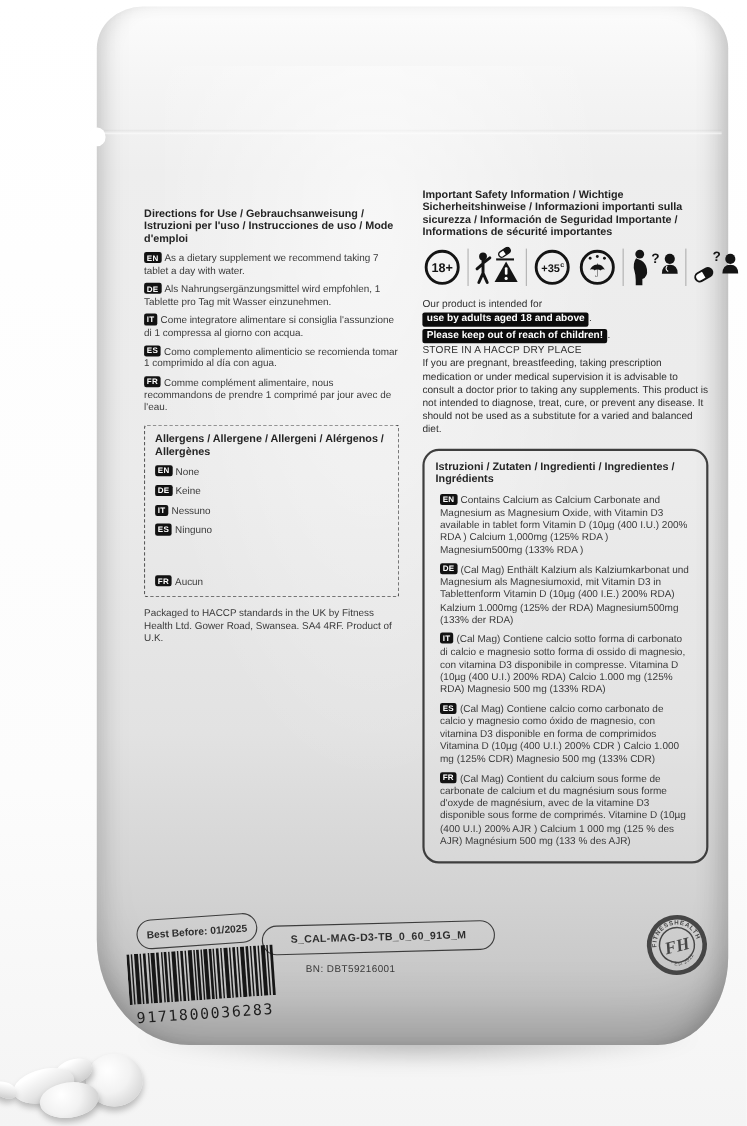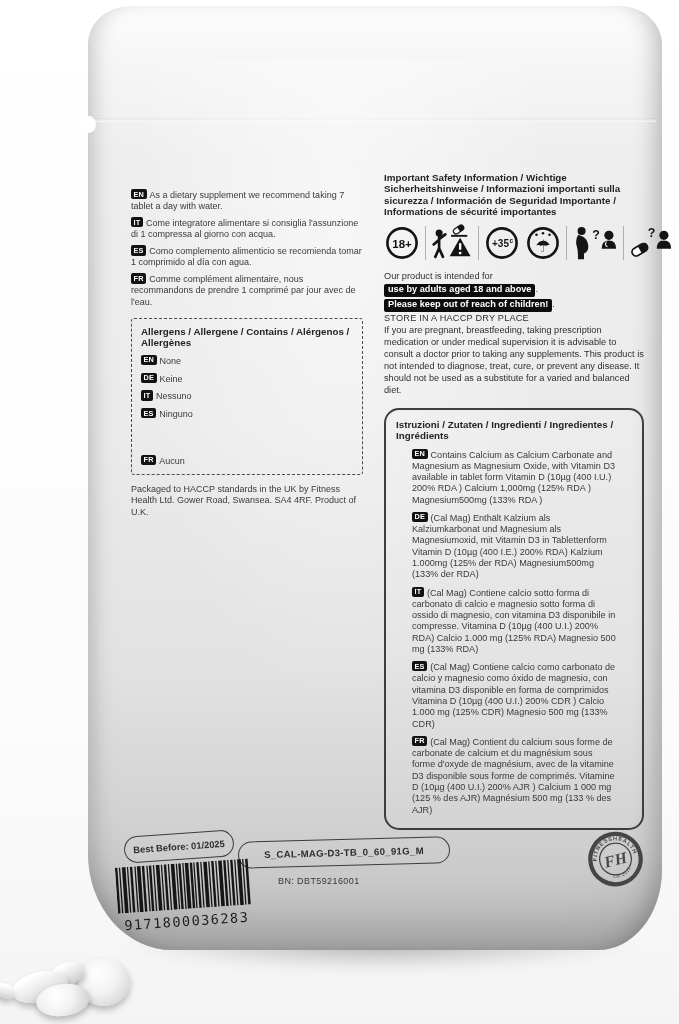--- a/index.html
+++ b/index.html
@@ -42,21 +42,21 @@
   .icons-row svg{flex:none;}
   .safety-text{font-size:9.2px;line-height:1.3;color:#303030;}
   .safety-text p{margin:0;}
   .hl{display:inline-block;background:#0c0c0c;color:#fff;font-weight:bold;
      padding:0 4px 1px;border-radius:2px;margin:1px 0;}
   .storage-line{letter-spacing:.2px;}
   
   .ingredients-box{margin-top:11px;border:2px solid #3e3e3e;border-radius:15px;
      padding:9px 10px 6px;background:rgba(255,255,255,.06);}
   .ingredients-box .sec-heading{margin-bottom:7px;}
-  .ingredients-box .lang-item{font-size:9.1px;line-height:1.25;margin:0 16px 6px;}
+  .ingredients-box .lang-item{font-size:9.1px;line-height:1.25;margin:0 4px 6px;}
   
   .pill-outline{position:absolute;border:1.5px solid #3c3c3c;border-radius:14px;
      color:#2e2e2e;font-weight:bold;display:flex;align-items:center;justify-content:center;}
   .pill-bestbefore{left:124px;top:833px;width:108px;height:25px;font-size:9.3px;
      transform:rotate(-4deg);}
   .pill-sku{left:238px;top:839px;width:210px;height:25px;font-size:9.6px;letter-spacing:.3px;
      transform:rotate(-1.5deg);}
   .bn-text{position:absolute;left:278px;top:876px;font-size:9px;font-weight:normal;color:#383838;
      letter-spacing:.4px;}
   .barcode-block{position:absolute;left:117px;top:863px;width:136px;transform:rotate(-4deg);}
@@ -75,32 +75,35 @@
 <div class="scene">
 
   <div class="floor-shadow"></div>
 
   <div class="pouch"></div>
   <div class="seam"></div>
   <div class="tear-notch"></div>
   <div class="pouch-sheen"></div>
 
   <div class="col col-left">
+    <p class="sec-heading">Directions for Use / Gebrauchsanweisung / Istruzioni per l'uso / Instrucciones de uso / Mode d'emploi</p>
 
     <p class="lang-item">
       <span class="badge">EN</span><span>As a dietary supplement we recommend taking 7 tablet a day with water.</span></p>
     <p class="lang-item">
+      <span class="badge">DE</span><span>Als Nahrungsergänzungsmittel wird empfohlen, 1 Tablette pro Tag mit Wasser einzunehmen.</span></p>
+    <p class="lang-item">
       <span class="badge">IT</span><span>Come integratore alimentare si consiglia l'assunzione di 1 compressa al giorno con acqua.</span></p>
     <p class="lang-item">
       <span class="badge">ES</span><span>Como complemento alimenticio se recomienda tomar 1 comprimido al día con agua.</span></p>
     <p class="lang-item">
       <span class="badge">FR</span><span>Comme complément alimentaire, nous recommandons de prendre 1 comprimé par jour avec de l'eau.</span></p>
 
     <div class="allergen-box">
-      <p class="sec-heading">Allergens / Allergene / Contains / Alérgenos / Allergènes</p>
+      <p class="sec-heading">Allergens / Allergene / Allergeni / Alérgenos / Allergènes</p>
       <p class="lang-item">
         <span class="badge">EN</span><span>None</span></p>
       <p class="lang-item">
         <span class="badge">DE</span><span>Keine</span></p>
       <p class="lang-item">
         <span class="badge">IT</span><span>Nessuno</span></p>
       <p class="lang-item">
         <span class="badge">ES</span><span>Ninguno</span></p>
       <p class="lang-item" style="margin-bottom:1px;margin-top:35px;">
         <span class="badge">FR</span><span>Aucun</span></p>

